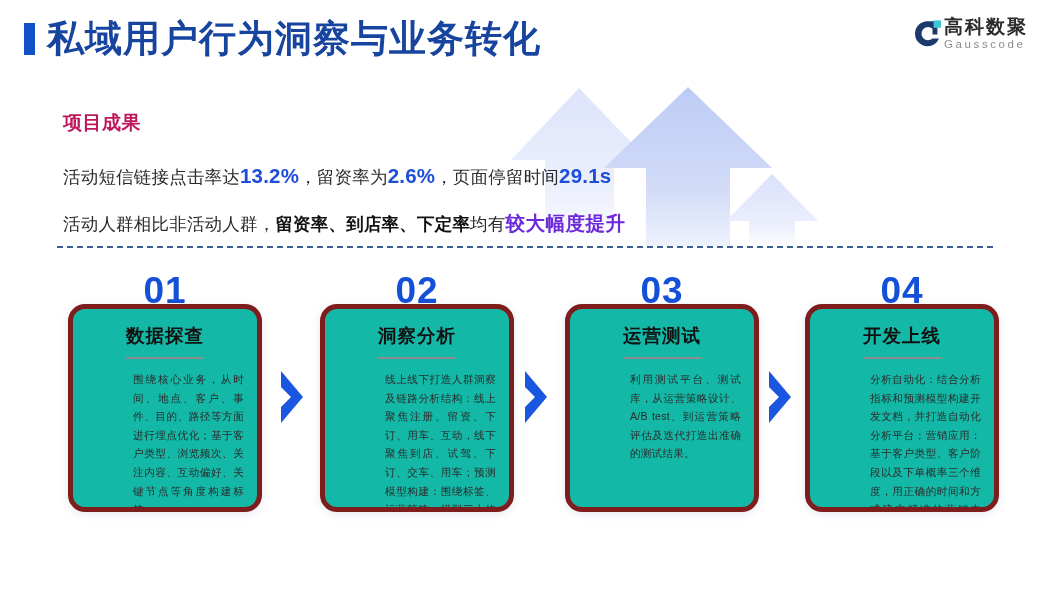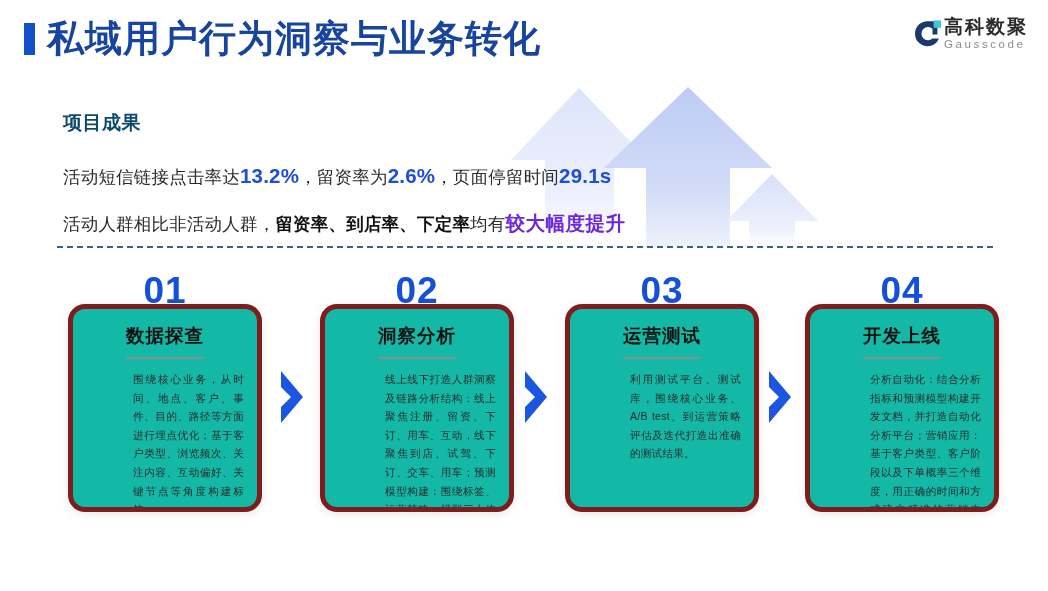--- a/index.html
+++ b/index.html
@@ -27,21 +27,21 @@
   }
   #logo { position:absolute; right:20px; top:16px; display:flex; align-items:center; gap:0; }
   #logo-mark { width:34px; height:34px; position:relative; flex:none; }
   #logo-text { display:flex; flex-direction:column; justify-content:center; }
   #logo-cn { font-size:19px; font-weight:bold; color:#2b2b2b; letter-spacing:2px; line-height:21px; }
   #logo-en { font-size:11.5px; color:#8c8c8c; letter-spacing:2.6px; line-height:14px; }
 
   
   #results { position:absolute; left:63px; top:110px; z-index:3; }
   #results-heading {
-    font-size:19px; font-weight:bold; color:#0c4a6e; letter-spacing:0.5px;
+    font-size:19px; font-weight:bold; color:#be185d; letter-spacing:0.5px;
     margin-bottom:25px;
   }
   .result-line {
     font-size:17.5px; color:#2a2a2a; line-height:30px; white-space:nowrap;
     margin-bottom:16px; letter-spacing:0.2px;
   }
   .hl { color:#1d4ed8; font-weight:bold; font-size:20.5px; }
   .hl-big { color:#6d28d9; font-weight:bold; font-size:19.5px; letter-spacing:0.5px; }
   .bold-dark { color:#111; font-weight:bold; }
 
@@ -184,21 +184,21 @@
 
   <svg class="chevron" style="left:521px; top:95px;" width="30" height="60" viewBox="0 0 30 60">
     <path d="M4 4 L26 30 L4 56 L4 40 L14 30 L4 20 Z" fill="#1a56e0"></path>
   </svg>
 
   <div class="step s3">
     <div class="step-num">03</div>
     <div class="card">
       <div class="card-title">运营测试</div>
       <div class="card-rule"></div>
-      <div class="card-body">利用测试平台、测试库，围绕核心业务、A/B test、到运营策略评估及迭代打造出准确的测试结果。</div>
+      <div class="card-body">利用测试平台、测试库，从运营策略设计、A/B test、到运营策略评估及迭代打造出准确的测试结果。</div>
     </div>
   </div>
 
   <svg class="chevron" style="left:765px; top:95px;" width="30" height="60" viewBox="0 0 30 60">
     <path d="M4 4 L26 30 L4 56 L4 40 L14 30 L4 20 Z" fill="#1a56e0"></path>
   </svg>
 
   <div class="step s4">
     <div class="step-num">04</div>
     <div class="card">

